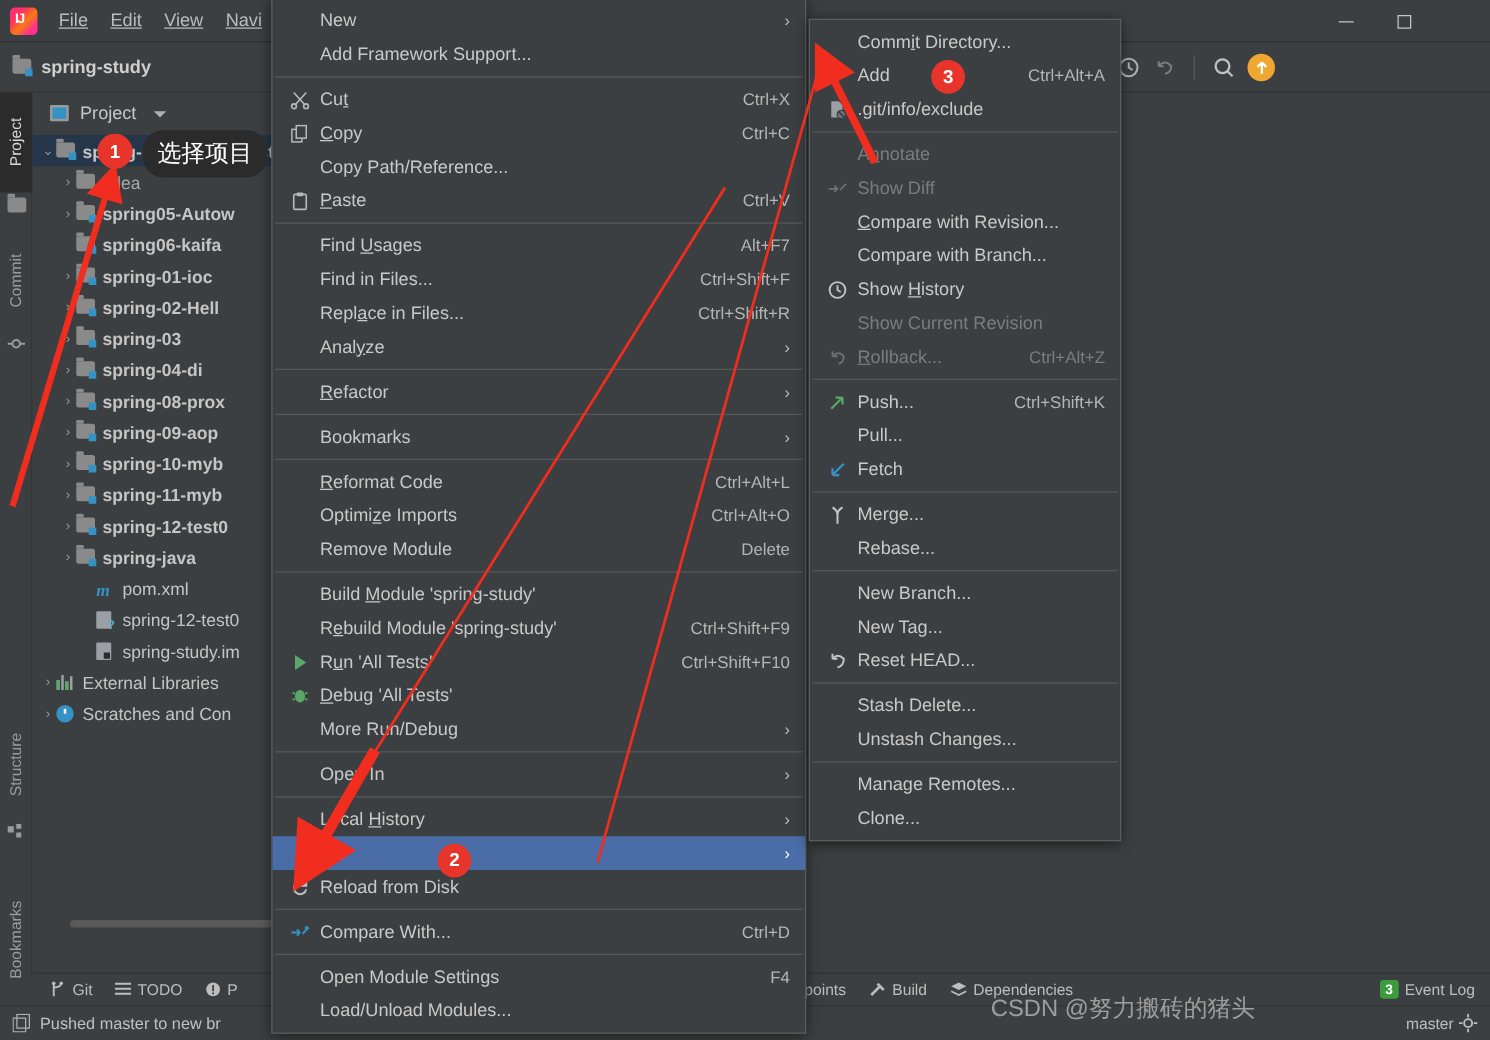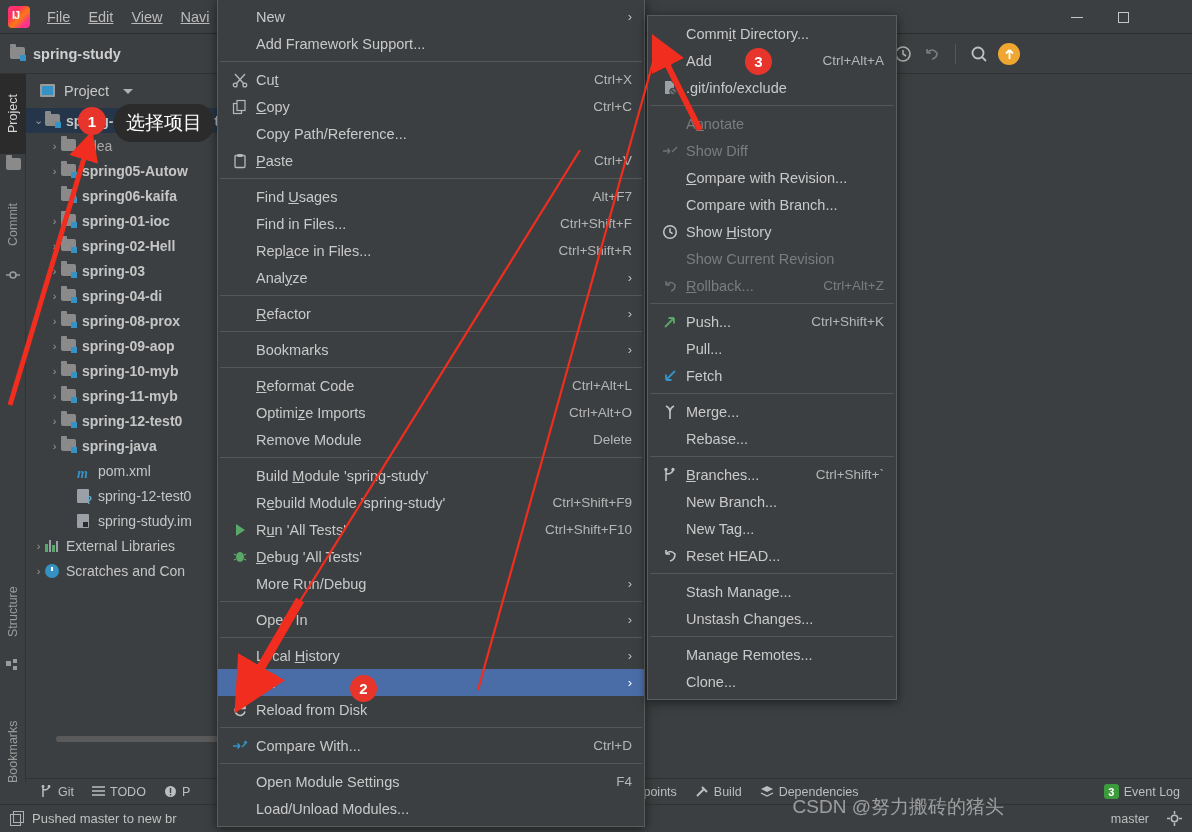--- a/index.html
+++ b/index.html
@@ -123,21 +123,21 @@
     background:#3c3f41; border-top:1px solid #323232;
     display:flex; align-items:center; gap:18px; padding-left:14px;
   }
   .twb-item { display:flex; align-items:center; gap:5px; color:#bdbdbd; font-size:12.5px; }
   .statusbar {
     position:absolute; left:0; bottom:0; width:1192px; height:28px;
     background:#3c3f41; display:flex; align-items:center; padding-left:10px;
     border-top:1px solid #323232;
   }
   .statusbar .msg { color:#c0c0c0; font-size:13px; margin-left:7px; }
-  .statusbar .right { position:absolute; right:10px; display:flex; align-items:center; gap:18px; color:#bdbdbd; font-size:12.5px;}
+  .statusbar .right { position:absolute; right:10px; display:flex; align-items:center; gap:4px; color:#bdbdbd; font-size:12.5px;}
 
   .evlog-badge {
     width:15px;height:15px;border-radius:3px;background:#3c9b3c;color:#fff;
     font-size:11px;display:flex;align-items:center;justify-content:center;font-weight:bold;
   }
 
   
   .menu {
     position:absolute; background:#3c3f41; border:1px solid #5a5d5e;
     box-shadow:0 2px 10px rgba(0,0,0,0.55); padding:4px 0;
@@ -765,48 +765,37 @@
             <path d="M8 15 L8 8 Q8 4 4 2 M8 8 Q8 4 12 2" stroke="#c4c4c4" stroke-width="1.6" fill="none"></path>
           </svg>
         </span>
         <span class="mlabel">Merge...</span>
       </div>
       <div class="mi">
         <span class="mlabel">Rebase...</span>
       </div>
       <div class="msep"></div>
       <div class="mi">
-        <span class="micon">
-          <svg width="16" height="16" viewBox="0 0 16 16">
-            <path d="M4 2 L4 14 M4 7 Q11 7 11 2" stroke="#c4c4c4" stroke-width="1.5" fill="none"></path>
-            <circle cx="4" cy="2.4" r="1.6" fill="#c4c4c4"></circle>
-            <circle cx="11" cy="2.4" r="1.6" fill="#c4c4c4"></circle>
-          </svg>
-        </span>
-        <span class="mlabel"><u>B</u>ranches...</span>
-        <span class="mkey">Ctrl+Shift+`</span>
-      </div>
-      <div class="mi">
         <span class="mlabel">New Branch...</span>
       </div>
       <div class="mi">
         <span class="mlabel">New Tag...</span>
       </div>
       <div class="mi">
         <span class="micon">
           <svg width="16" height="16" viewBox="0 0 16 16">
             <path d="M4 6 Q8 1 13 6 Q13 12 8 13" stroke="#c4c4c4" stroke-width="1.6" fill="none"></path>
             <path d="M4 6 L4 2 M4 6 L8 6" stroke="#c4c4c4" stroke-width="1.6" fill="none"></path>
           </svg>
         </span>
         <span class="mlabel">Reset HEAD...</span>
       </div>
       <div class="msep"></div>
       <div class="mi">
-        <span class="mlabel">Stash Manage...</span>
+        <span class="mlabel">Stash Delete...</span>
       </div>
       <div class="mi">
         <span class="mlabel">Unstash Changes...</span>
       </div>
       <div class="msep"></div>
       <div class="mi">
         <span class="mlabel">Manage Remotes...</span>
       </div>
       <div class="mi">
         <span class="mlabel">Clone...</span>

